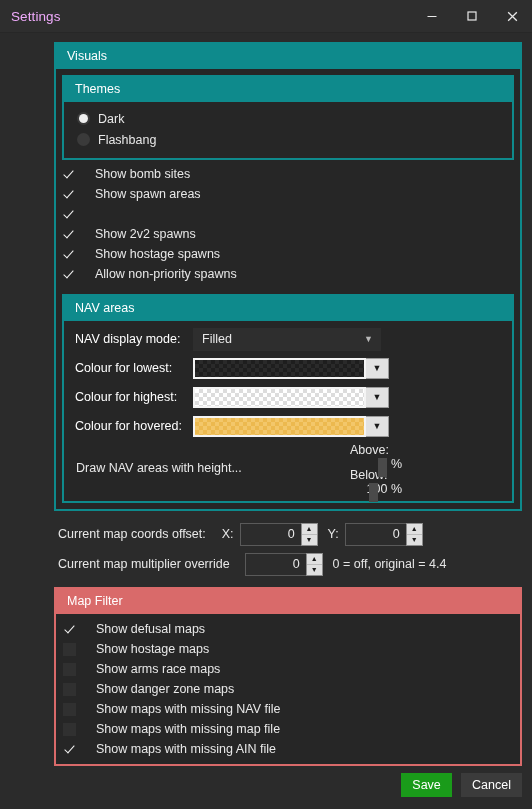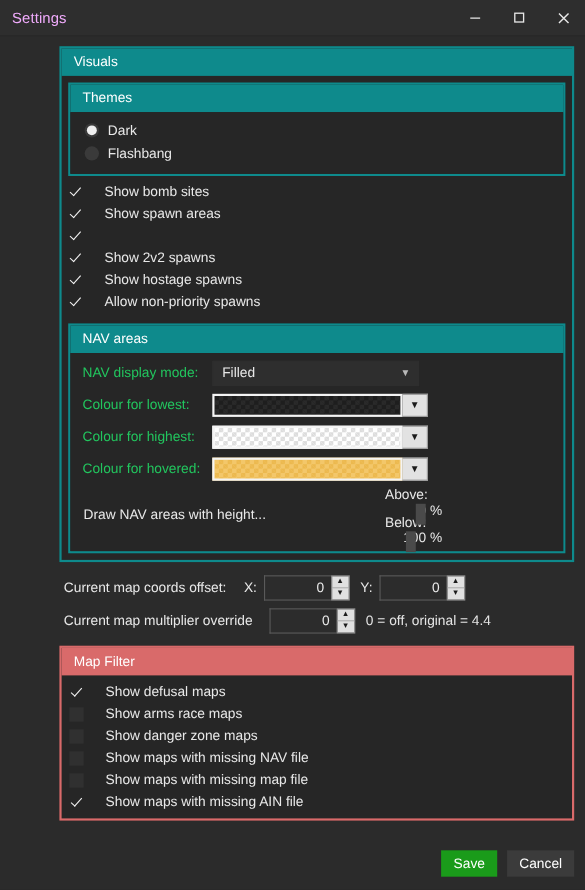--- a/index.html
+++ b/index.html
@@ -145,21 +145,21 @@
 
   
   .ctl-row {
     display: flex;
     align-items: center;
     height: 24px;
     margin-bottom: 5px;
   }
   .ctl-label {
     font-size: 12.5px;
-    color: #22c55e;
+    color: #ffffff;
     width: 121px;
     flex: none;
     padding-left: 3px;
     box-sizing: border-box;
   }
   .combo {
     background: #2e2e2e;
     border: 1px solid #2e2e2e;
     height: 23px;
     width: 188px;
@@ -520,20 +520,24 @@
 
   <div class="group red" style="margin-top:8px;">
     <div class="group-header">Map Filter</div>
     <div class="maplist">
       <div class="check-row">
         <span class="check-mark on"></span>
         <span>Show defusal maps</span>
       </div>
       <div class="check-row">
         <span class="check-mark"></span>
+        <span>Show hostage maps</span>
+      </div>
+      <div class="check-row">
+        <span class="check-mark"></span>
         <span>Show arms race maps</span>
       </div>
       <div class="check-row">
         <span class="check-mark"></span>
         <span>Show danger zone maps</span>
       </div>
       <div class="check-row">
         <span class="check-mark"></span>
         <span>Show maps with missing NAV file</span>
       </div>

